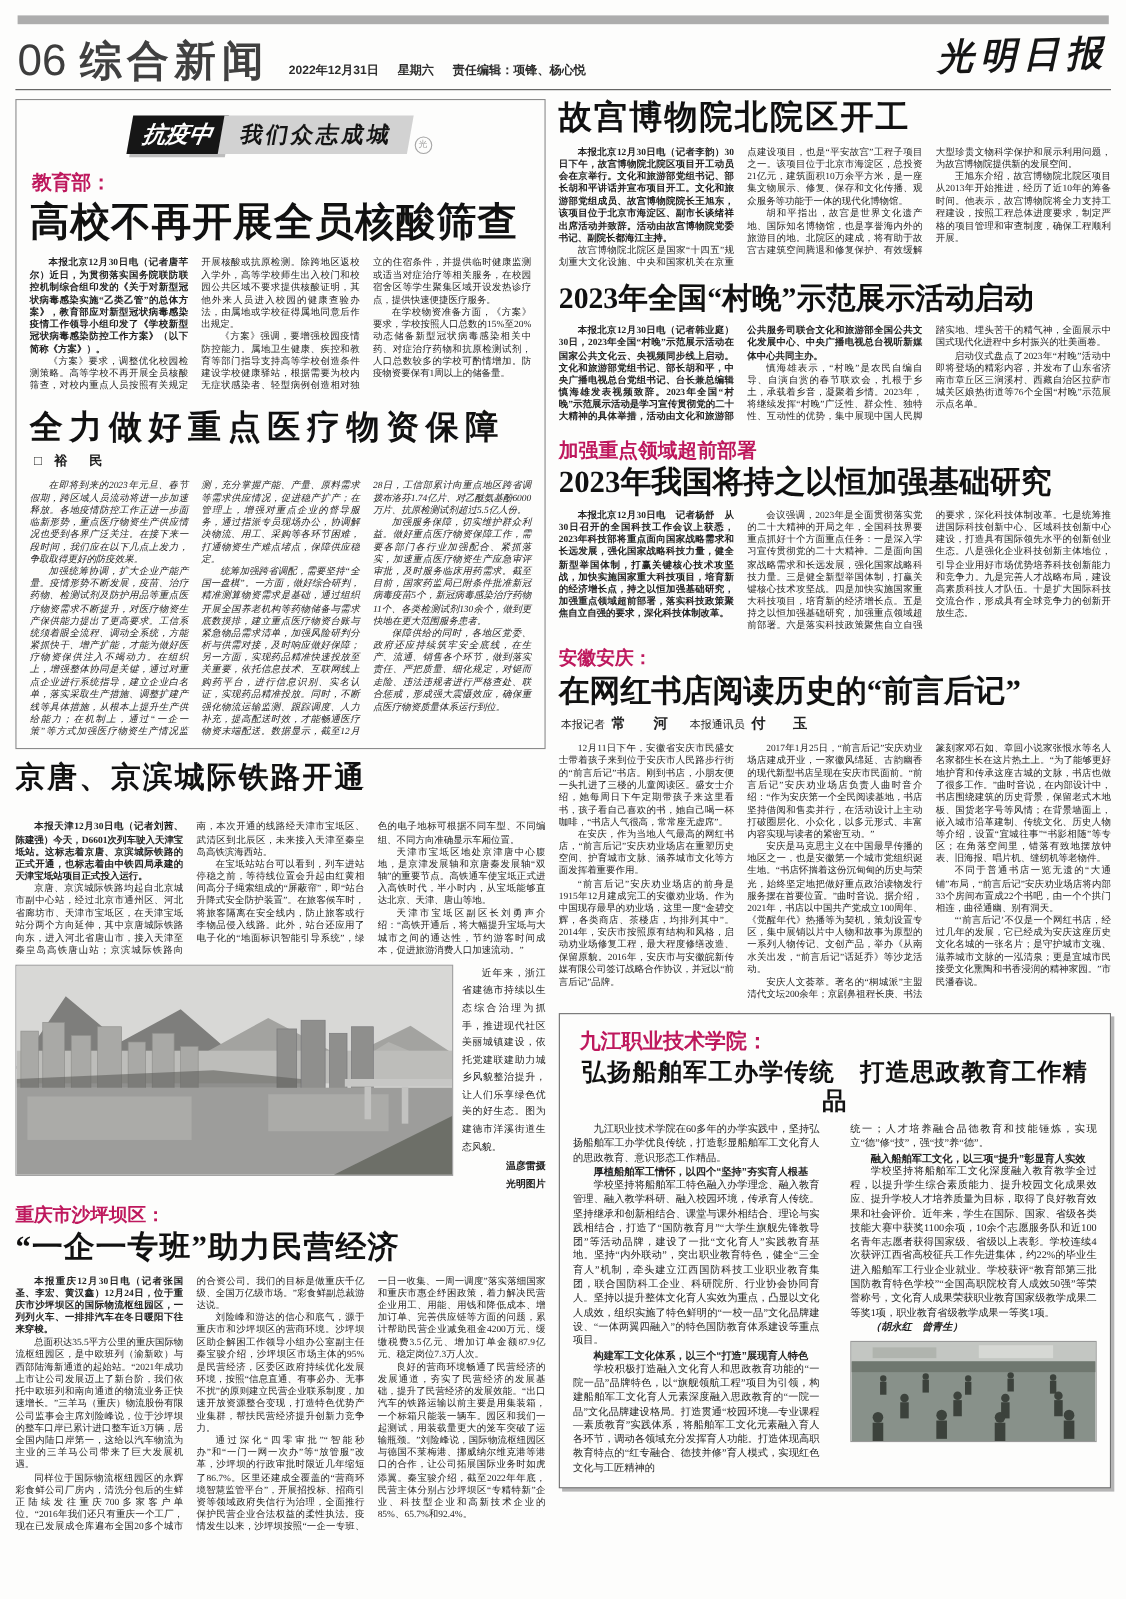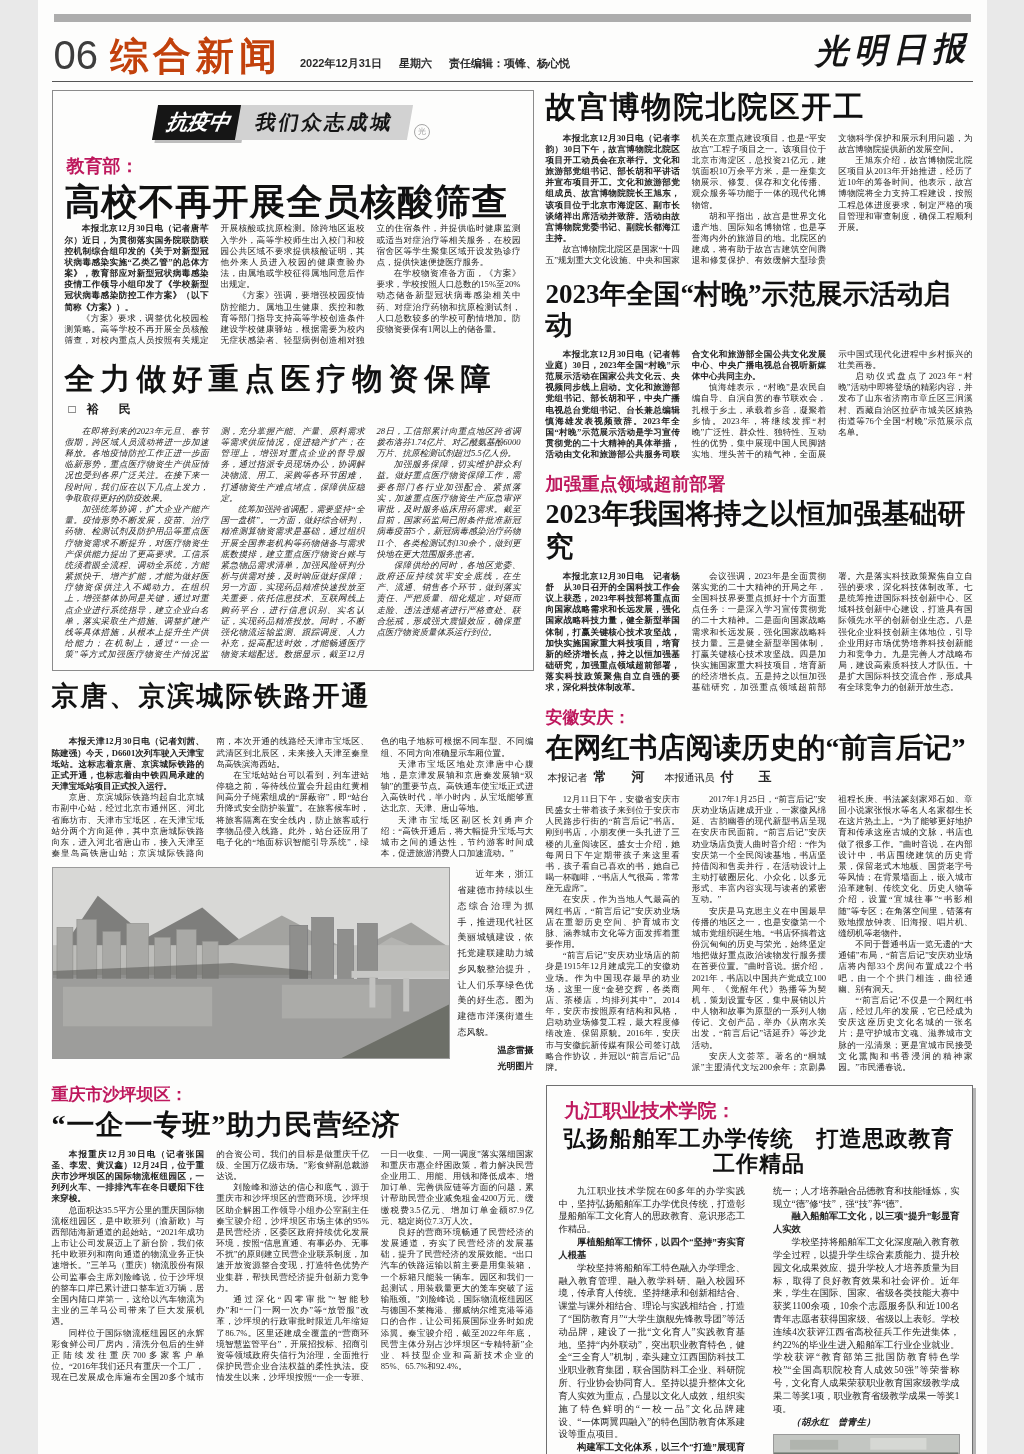--- a/index.html
+++ b/index.html
@@ -1,44 +1,44 @@
 <!DOCTYPE html>
 <html><head>
 <meta charset="utf-8">
 <style>
   * { margin:0; padding:0; box-sizing:border-box; }
   html,body { background:#e9e9e9; }
   .page {
-    width:949px; height:1454px; margin:0 auto; background:#fdfdfc;
+    width:1024px; height:1454px; margin:0 auto; background:#fdfdfc;
     font-family:"Liberation Serif", serif; color:#1c1c1c; overflow:hidden;
     position:relative; padding:10px 14px 0 14px;
   }
   
   .topbar { height:8px; background:#adadad; margin:4px 2px 6px 2px; }
   .header { display:flex; align-items:flex-end; border-bottom:1.5px solid #555; padding:0 2px 6px 2px; }
   .pagenum { font-family:"Liberation Sans",sans-serif; font-size:40px; color:#3d3d3d; line-height:1; margin-right:12px; }
-  .section-title { font-family:"Liberation Sans",sans-serif; font-size:38px; font-weight:bold; color:#c2410c; letter-spacing:5px; line-height:1; margin-right:18px; }
+  .section-title { font-family:"Liberation Sans",sans-serif; font-size:38px; font-weight:bold; color:#404040; letter-spacing:5px; line-height:1; margin-right:18px; }
   .dateline { font-family:"Liberation Sans",sans-serif; font-size:11px; font-weight:bold; color:#2b2b2b; padding-bottom:4px; white-space:nowrap; }
   .dateline span { margin-right:14px; }
   .masthead { margin-left:auto; font-family:"DejaVu Serif",serif; font-style:italic; font-weight:bold; font-size:33px; color:#151515; letter-spacing:6px; transform:rotate(-1.5deg); padding-bottom:2px; white-space:nowrap; }
   
   .main { display:grid; grid-template-columns:482px 1fr; column-gap:12px; padding-top:8px; }
   .headline { font-weight:bold; color:#111; line-height:1.15; }
   .kicker { font-family:"Liberation Sans",sans-serif; font-weight:bold; color:#be185d; }
   .body-cols { column-count:3; column-gap:12px; }
   .body-cols p, .jcol p { font-size:8.6px; line-height:1.3; text-align:justify; text-indent:2em; color:#242424; }
   .lede { font-weight:bold; }
   
   .ebox { border:1px solid #8b8b8b; padding:12px 12px 10px 12px; margin-bottom:10px; }
   .badge-row { display:flex; justify-content:center; align-items:flex-end; margin:2px 0 14px 0; }
   .badge-black { background:#161616; color:#fff; font-family:"Liberation Sans",sans-serif; font-weight:bold; font-style:italic; font-size:21px; padding:3px 12px 4px 12px; transform:skewX(-10deg); box-shadow:3px 3px 0 #bdbdbd; }
   .badge-gray { background:#d2d2d2; color:#141414; font-family:"Liberation Sans",sans-serif; font-weight:bold; font-size:20px; letter-spacing:3px; padding:4px 16px 4px 18px; transform:skewX(-10deg); margin-left:-4px; }
   .badge-seal { width:16px; height:16px; border:1.5px solid #a5a5a5; border-radius:50%; color:#a0a0a0; font-size:8px; line-height:14px; text-align:center; margin-left:4px; align-self:flex-end; font-family:"Liberation Sans",sans-serif; }
   .edu-kicker { font-size:18px; margin:2px 0 4px 2px; }
-  .edu-headline { font-size:36px; letter-spacing:1px; }
+  .edu-headline { font-size:36px; letter-spacing:1px; margin-bottom:10px; }
   .med-headline { font-size:30px; letter-spacing:6px; margin:16px 0 4px 0; }
   .med-byline { font-size:12px; font-weight:bold; margin:0 0 8px 4px; letter-spacing:4px; }
   .med-body p { font-style:italic; }
   
   .rail { margin-bottom:8px; }
   .rail .headline { font-size:27px; letter-spacing:2px; margin-bottom:24px; }
   
   .photo-row { display:flex; margin-bottom:10px; }
   .city-photo { flex:0 0 398px; height:192px; border:1px solid #9b9b9b; }
   .photo-caption { flex:1; padding-left:8px; display:flex; flex-direction:column; }

